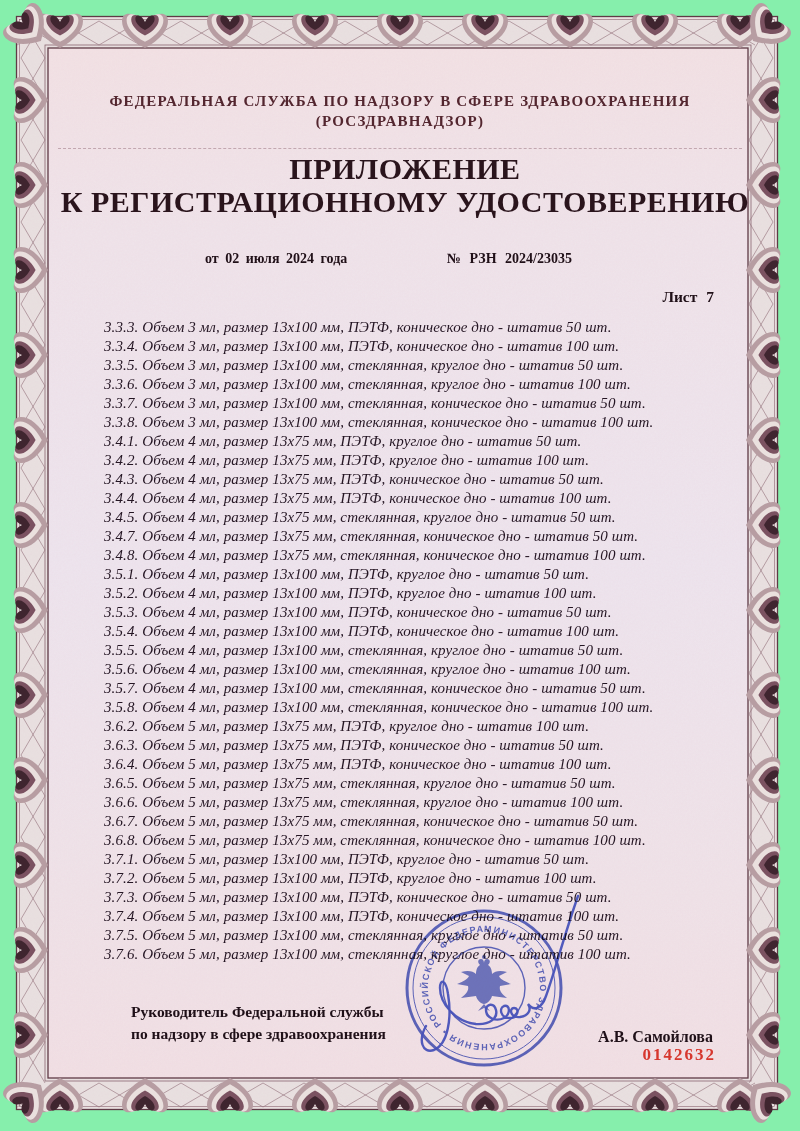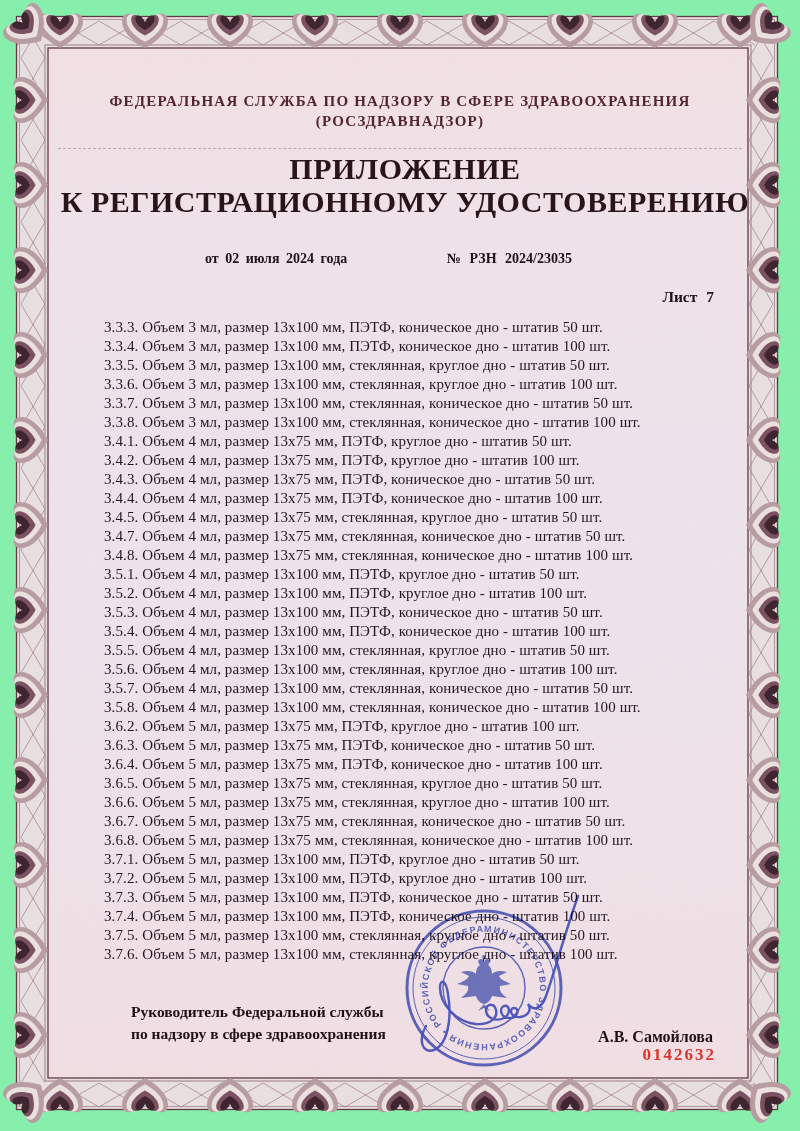--- a/index.html
+++ b/index.html
@@ -10,21 +10,21 @@
   .abs{position:absolute;}
   .agency{left:0;right:0;text-align:center;color:#53262f;font-weight:700;
           font-size:15px;letter-spacing:1.2px;white-space:nowrap;}
   .hdr-rule{left:58px;right:58px;top:148px;border-top:1px dashed rgba(110,60,75,.35);height:0;}
   .title{left:0;right:0;text-align:center;color:#2a141c;font-weight:700;
          font-size:30px;letter-spacing:.5px;white-space:nowrap;margin-left:10px;}
   .meta{font-weight:700;font-size:14px;color:#201018;white-space:nowrap;}
   .sheet{right:86px;top:276px;font-weight:700;font-size:15.5px;word-spacing:5px;color:#201018;margin-top:12px;}
   .items{left:104px;top:318px;width:640px;font-size:15px;line-height:19px;
          color:#241523;}
-  .item-line{white-space:nowrap;letter-spacing:.1px;}
+  .item-line{white-space:nowrap;letter-spacing:.1px;font-style:italic;}
   .foot{font-weight:700;font-size:15.5px;color:#1f1018;line-height:21.5px;white-space:nowrap;margin-left:28px;}
   .serial{right:84px;top:1045px;font-family:Liberation Serif, serif;
           font-size:17px;letter-spacing:2px;color:#d6372e;font-weight:700;}
   .stamp{left:384px;top:876px;width:212px;height:206px;mix-blend-mode:multiply;}
   .ringtext{font-family:"Liberation Sans",sans-serif;font-size:9px;letter-spacing:1.4px;
             fill:#3f51c1;font-weight:700;}
 </style>
 </head>
 <body>
 

